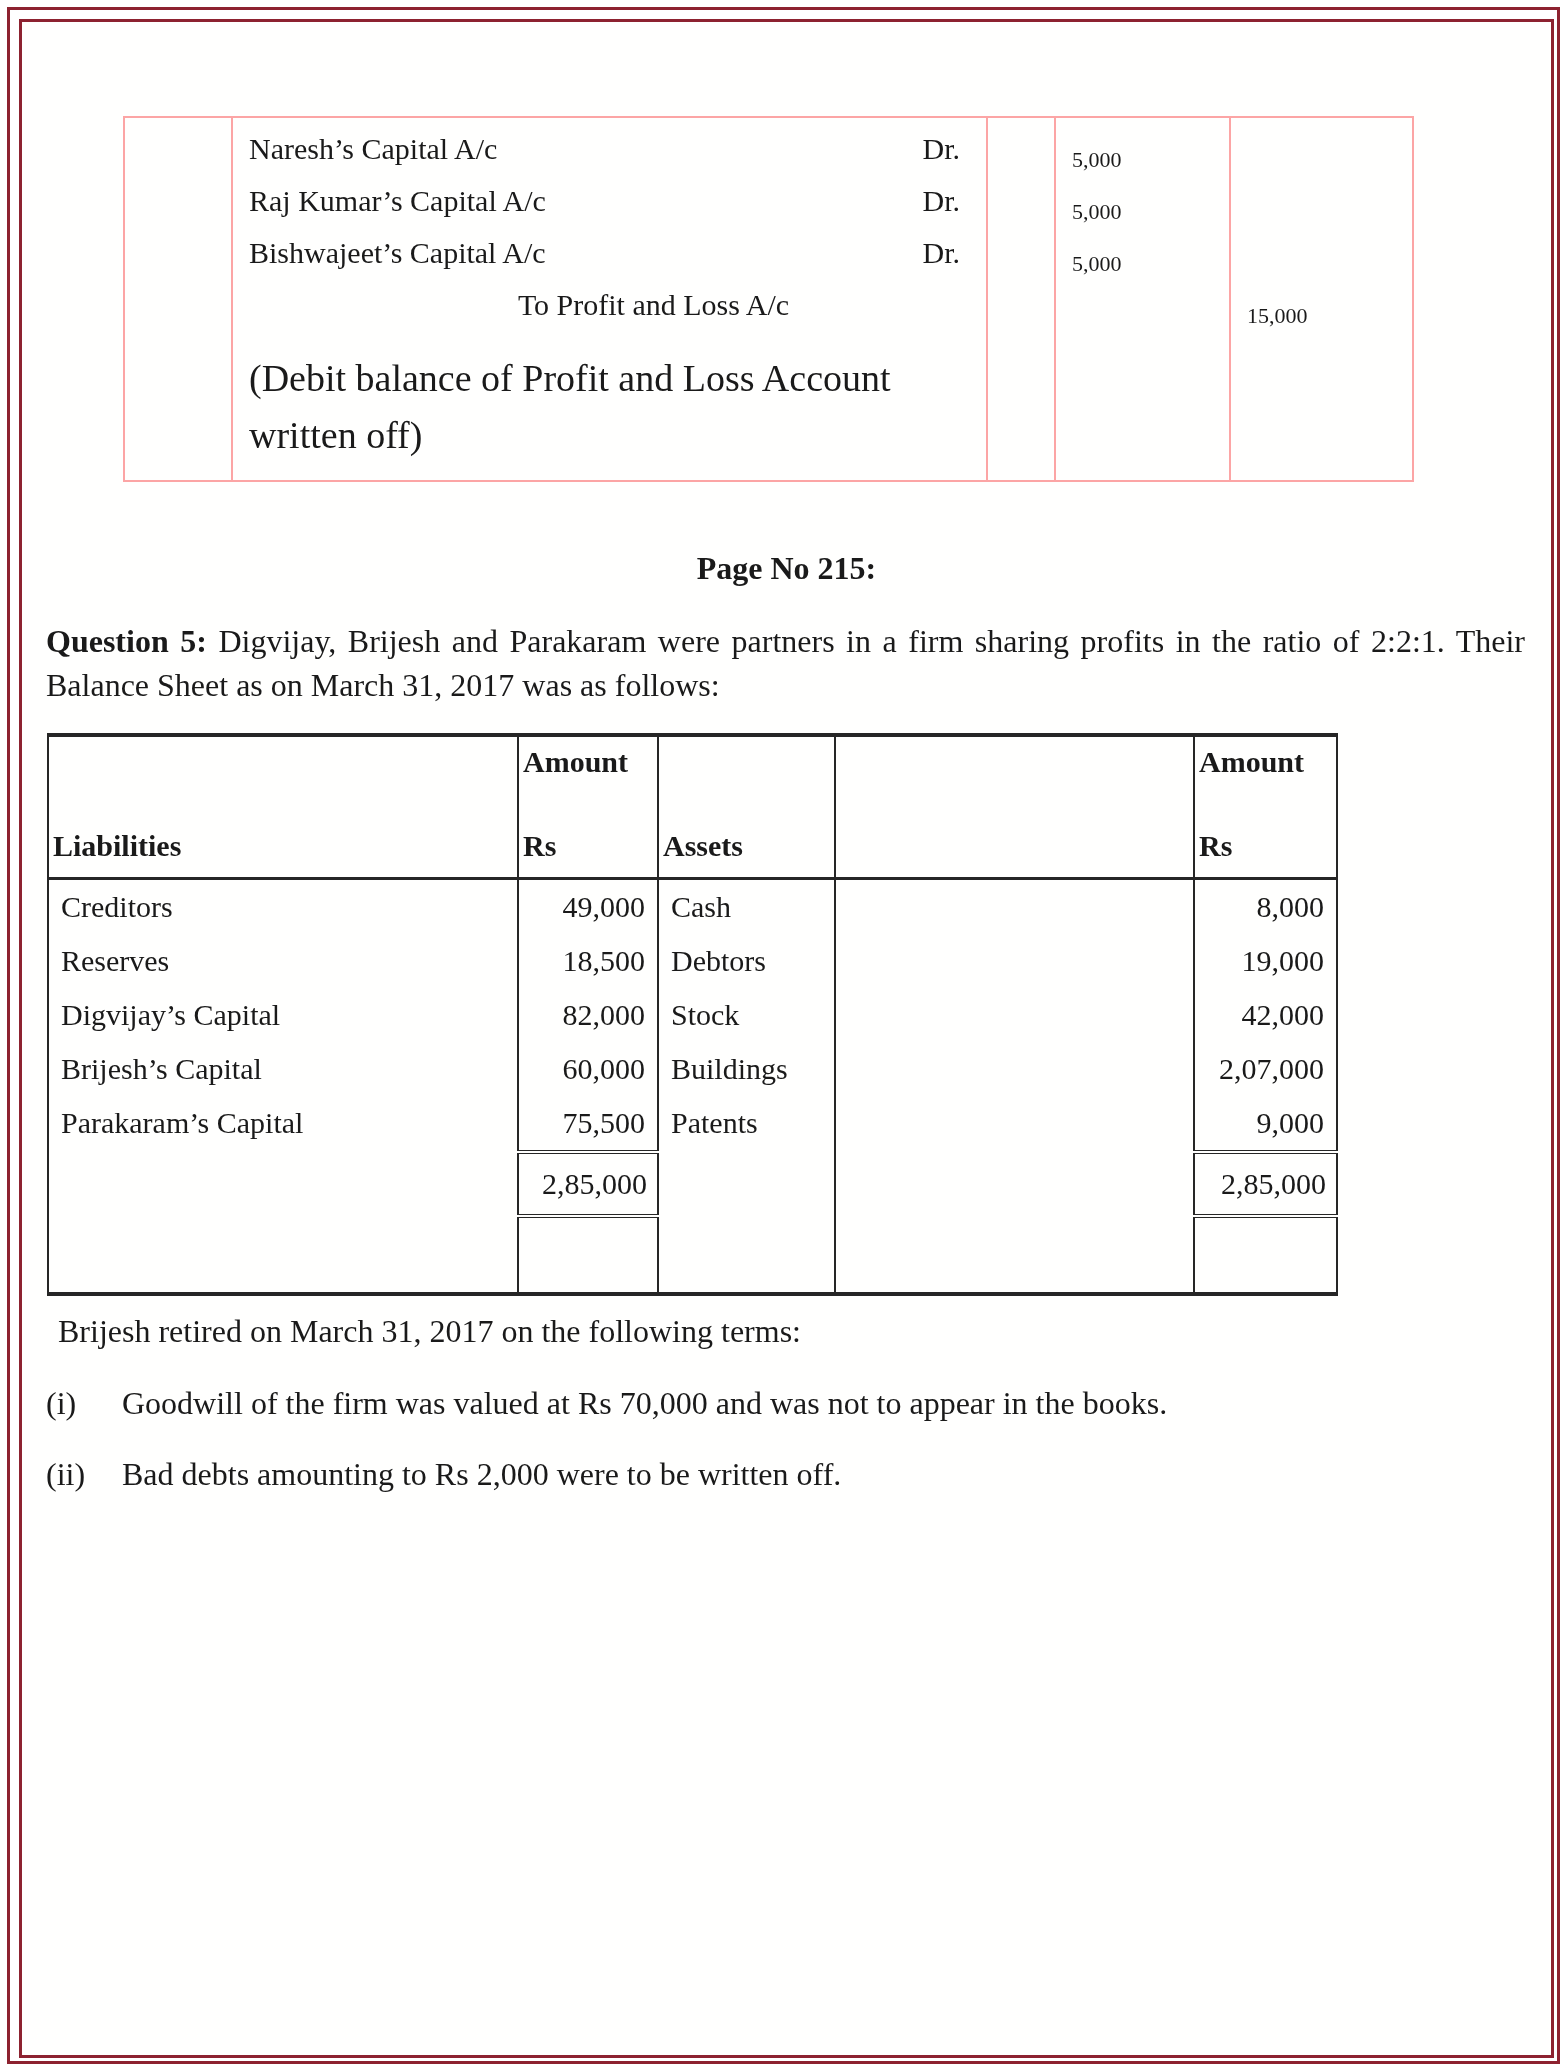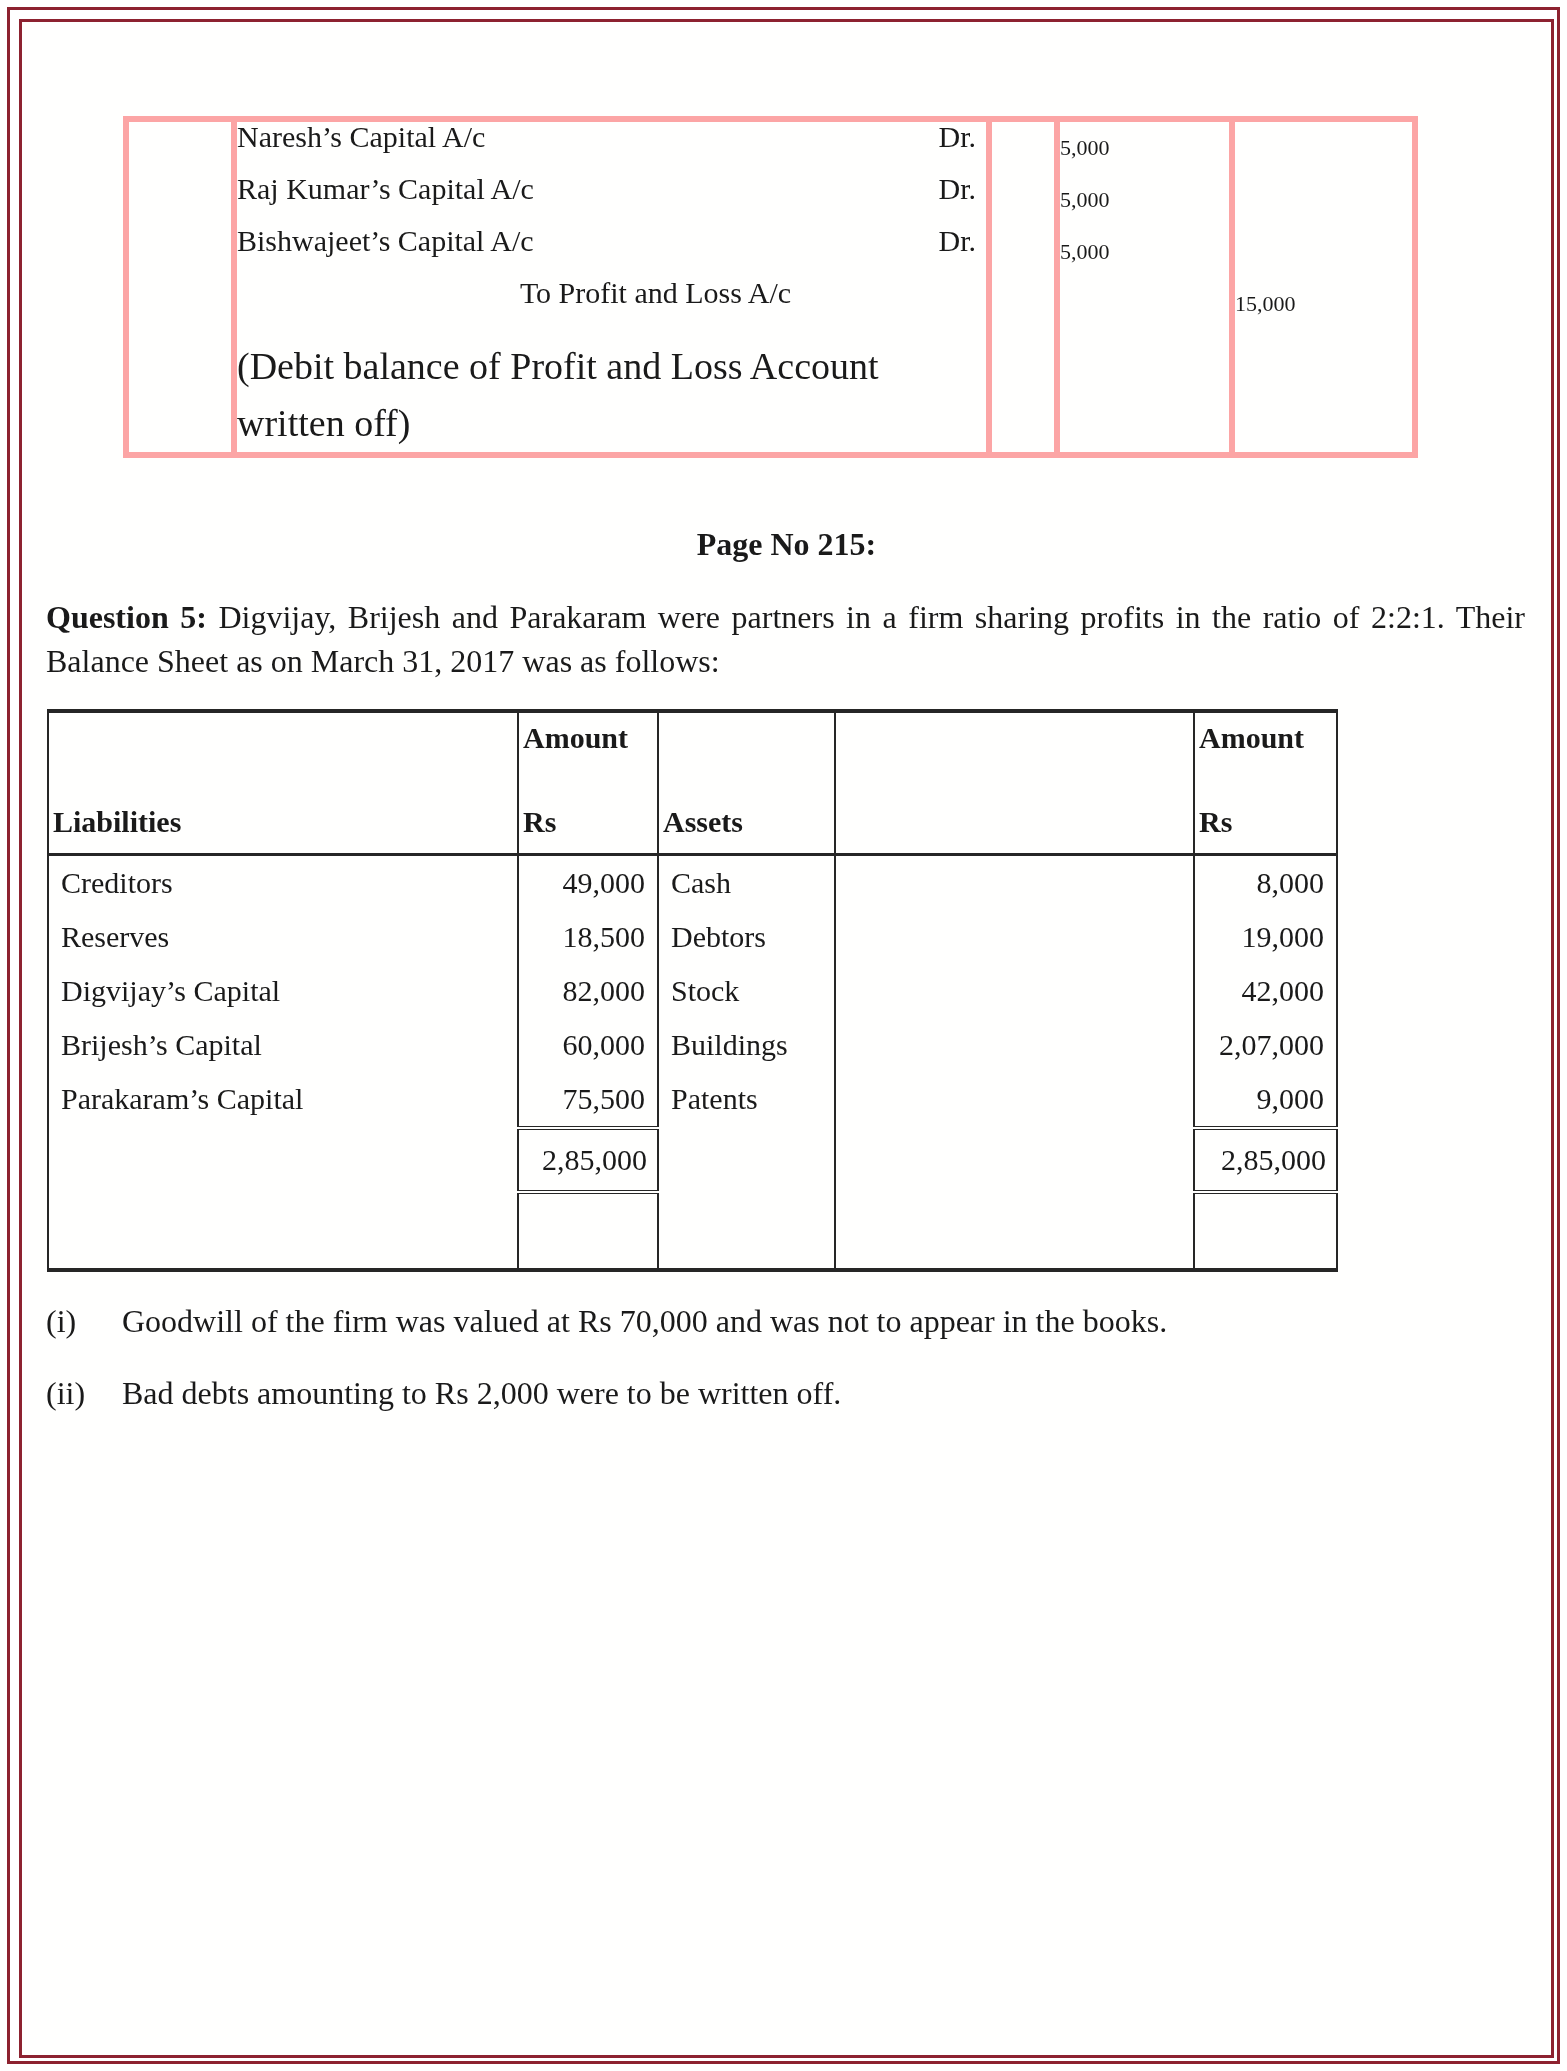--- a/index.html
+++ b/index.html
@@ -44,23 +44,23 @@
 
   
   table.journal {
     border-collapse: collapse;
     table-layout: fixed;
     width: 1289px;
     margin-left: 77px;
     margin-top: 70px;
   }
   table.journal td {
-    border: 6px solid #fca5a5;
+    border: 2px solid #fca5a5;
     vertical-align: top;
-    padding: 0;
+    padding: 16px;
   }
   .j-c1 { width: 108px; }
   .j-c2 { width: 755px; }
   .j-c3 { width: 68px; }
   .j-c4 { width: 175px; }
   .j-c5 { width: 183px; }
 
   .j-particulars {
     padding: 13px 14px 22px 14px;
   }
@@ -335,20 +335,21 @@
         <tr class="tail">
           <td></td>
           <td></td>
           <td></td>
           <td></td>
           <td></td>
         </tr>
       </tbody>
         </table>
 
+      <div class="terms-lead">Brijesh retired on March 31, 2017 on the following terms:</div>
 
       <div class="term wrap">
         <span class="marker">(i)</span>
         <span class="txt">Goodwill of the firm was valued at Rs 70,000 and was not to appear in the books.</span>
       </div>
       <div class="term">
         <span class="marker">(ii)</span>
         <span class="txt">Bad debts amounting to Rs 2,000 were to be written off.</span>
       </div>
 

